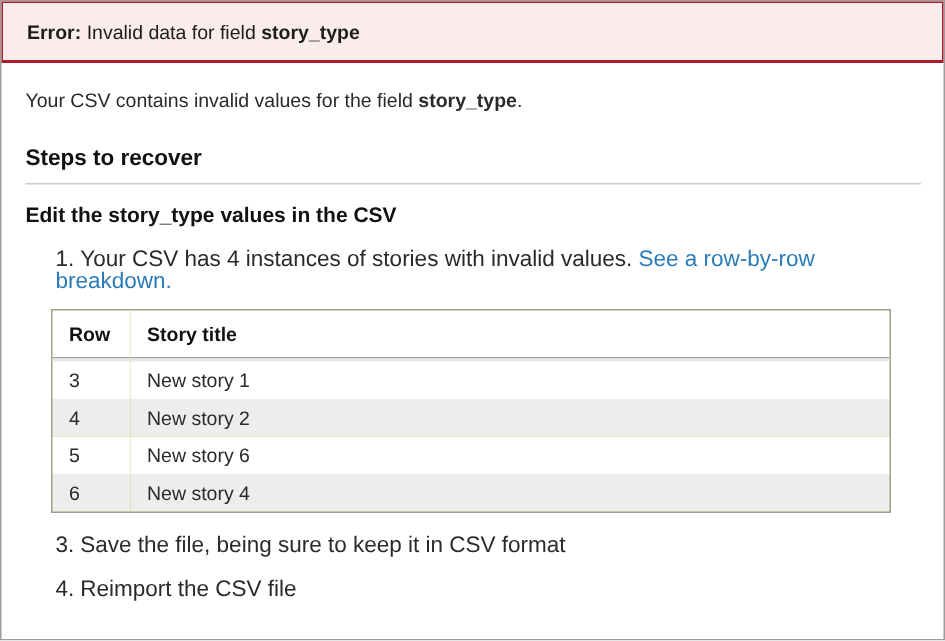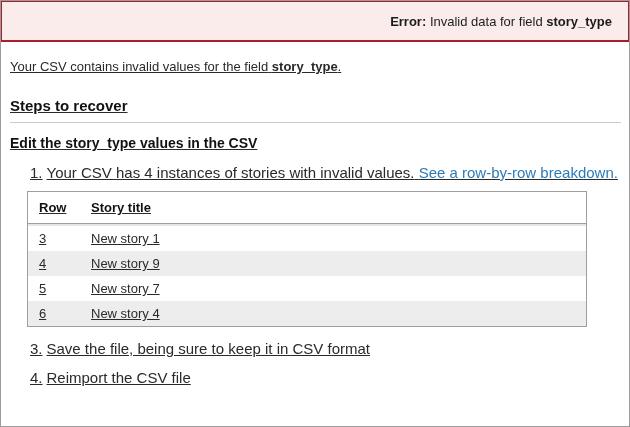--- a/index.html
+++ b/index.html
@@ -17,24 +17,23 @@
     overflow: hidden;
   }
   .banner {
     box-sizing: border-box;
     margin: -1px -1px 0 -1px;
     background: #fbecec;
     border: 2px solid #a91e2c;
     padding: 12px 16px 11px 16px;
     font-size: 13px;
     color: #1c1c1c;
-    text-align: right;
   }
   .banner b { font-weight: bold; }
-  .content { padding: 0 8px; text-decoration: underline; }
+  .content { padding: 0 15px; }
   .intro {
     font-size: 13px;
     margin: 17px 0 0 1px;
     line-height: 15px;
   }
   .section-heading {
     font-size: 15px;
     font-weight: bold;
     color: #111;
     margin: 23px 0 8px 1px;
@@ -116,25 +115,25 @@
           <th>Story title</th>
         </tr>
       </thead>
       <tbody>
         <tr>
           <td>3</td>
           <td>New story 1</td>
         </tr>
         <tr>
           <td>4</td>
-          <td>New story 9</td>
+          <td>New story 2</td>
         </tr>
         <tr>
           <td>5</td>
-          <td>New story 7</td>
+          <td>New story 6</td>
         </tr>
         <tr>
           <td>6</td>
           <td>New story 4</td>
         </tr>
       </tbody>
     </table>
 
 
     <div class="step">

